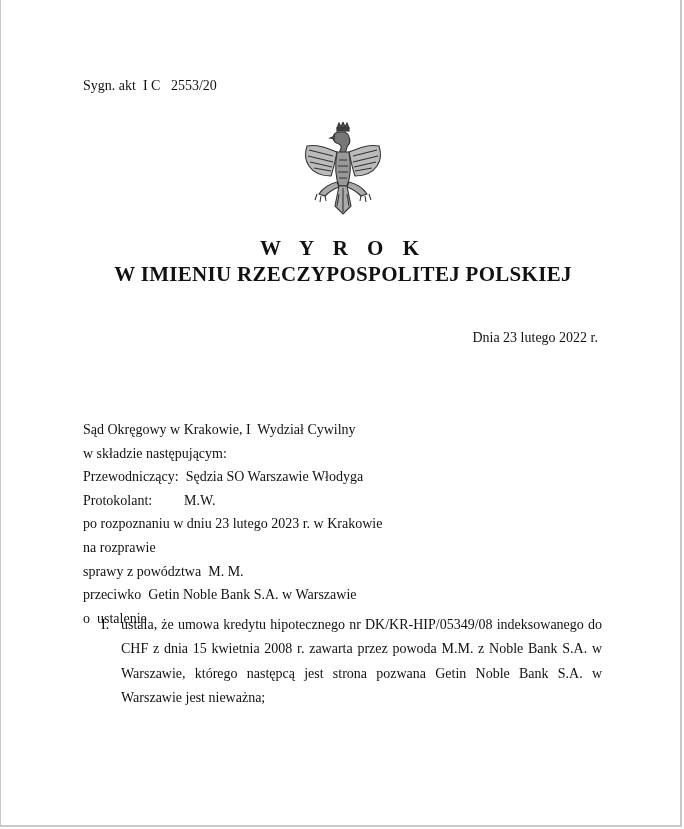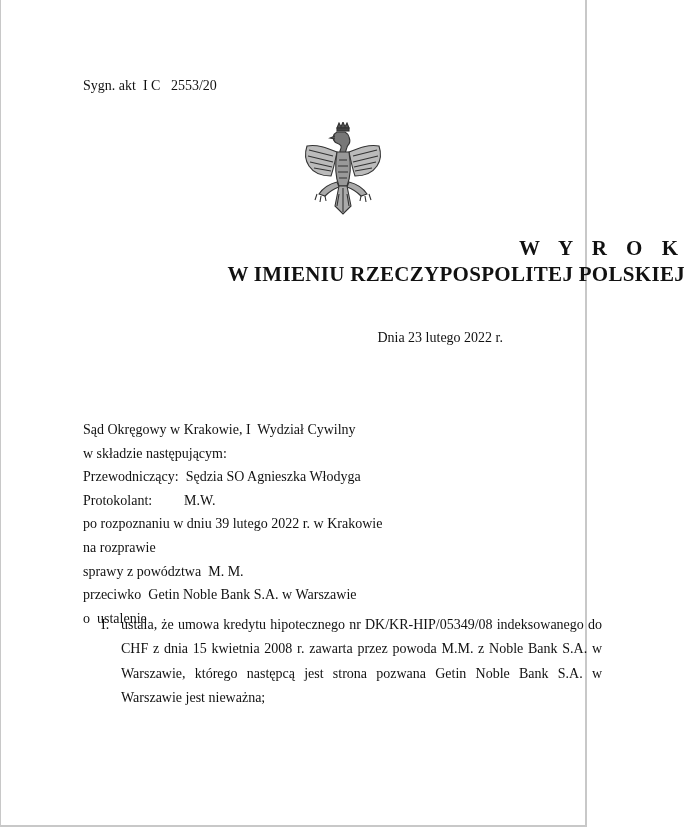--- a/index.html
+++ b/index.html
@@ -12,21 +12,21 @@
       height: 829px;
       position: relative;
       overflow: hidden;
       font-family: "Liberation Serif", "DejaVu Serif", serif;
       color: #111111;
     }
     .page {
       position: absolute;
       left: 0;
       top: 0;
-      width: 587px;
+      width: 682px;
       height: 827px;
       border-left: 1px solid #c8c8c8;
       border-right: 2px solid #c8c8c8;
       border-bottom: 2px solid #c8c8c8;
       box-sizing: border-box;
       background: #ffffff;
     }
     .sygn {
       position: absolute;
       left: 82px;
@@ -38,21 +38,21 @@
       position: absolute;
       left: 298px;
       top: 122px;
       width: 88px;
       height: 94px;
     }
     .title {
       position: absolute;
       left: 0;
       width: 684px;
-      text-align: right;
+      text-align: center;
       font-weight: bold;
     }
     .title.wyrok {
       top: 236px;
       font-size: 21px;
       letter-spacing: 7px;
     }
     .title.imieniu {
       top: 262px;
       font-size: 21px;
@@ -138,23 +138,23 @@
   </div>
 
   <div class="title wyrok">W Y R O K</div>
   <div class="title imieniu">W IMIENIU RZECZYPOSPOLITEJ POLSKIEJ</div>
 
   <div class="date">Dnia 23 lutego 2022 r.</div>
 
   <div class="meta">
     <div class="row">Sąd Okręgowy w Krakowie, I  Wydział Cywilny</div>
     <div class="row">w składzie następującym:</div>
-    <div class="row"><span class="lbl">Przewodniczący:</span>  <span>Sędzia SO Agnieszka Włodyga</span></div>
+    <div class="row"><span class="lbl">Przewodniczący:</span>  <span>Sędzia SO Warszawie Włodyga</span></div>
     <div class="row"><span class="lbl protokolant">Protokolant:</span><span>M.W.</span></div>
-    <div class="row">po rozpoznaniu w dniu 39 lutego 2022 r. w Krakowie</div>
+    <div class="row">po rozpoznaniu w dniu 23 lutego 2023 r. w Krakowie</div>
     <div class="row">na rozprawie</div>
     <div class="row">sprawy z powództwa  M. M.</div>
     <div class="row">przeciwko  Getin Noble Bank S.A. w Warszawie</div>
     <div class="row">o  ustalenie</div>
   </div>
 
   <div class="items">
     <div class="item">
       <span class="num">I.</span>
       <span>ustala, że umowa kredytu hipotecznego nr DK/KR-HIP/05349/08 indeksowanego do CHF z dnia 15 kwietnia 2008 r. zawarta przez powoda M.M. z Noble Bank S.A. w Warszawie, którego następcą jest strona pozwana Getin Noble Bank S.A. w Warszawie  jest nieważna;</span>

